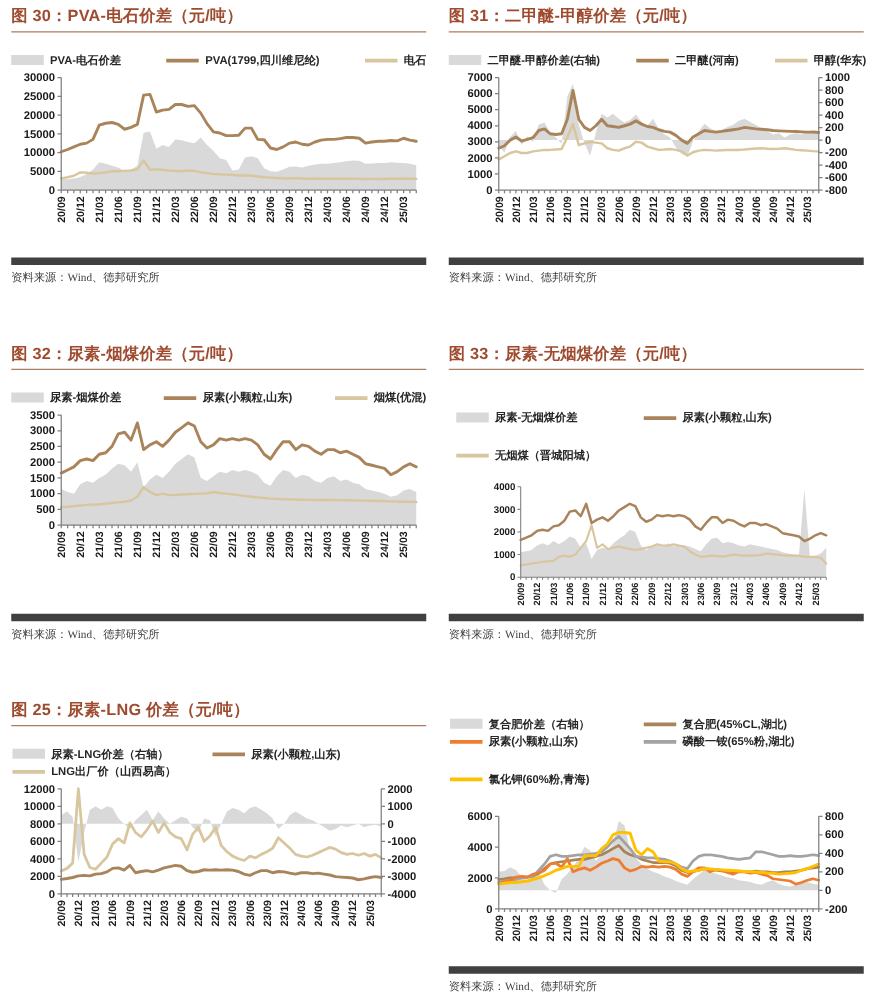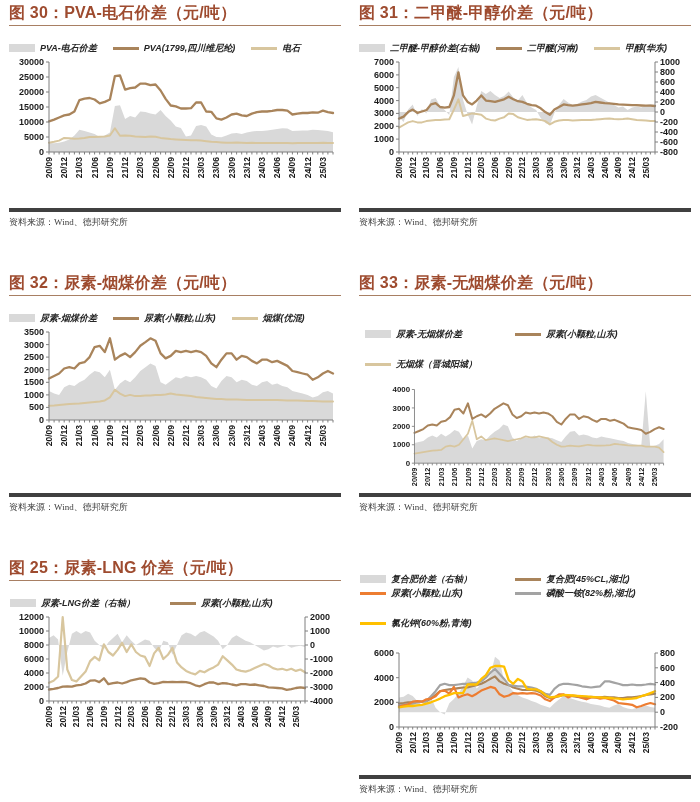--- a/index.html
+++ b/index.html
@@ -1,27 +1,27 @@
 <!DOCTYPE html>
 <html><head>
 <meta charset="utf-8">
 <style>
   html,body{margin:0;padding:0;background:#ffffff;}
   body{width:700px;height:802px;overflow:hidden;font-family:"Liberation Sans",sans-serif;}
   .page{width:700px;height:802px;display:grid;grid-template-columns:350px 350px;grid-template-rows:235px 250px 247px;row-gap:35px;}
   .panel{display:flex;flex-direction:column;box-sizing:border-box;padding:2px 9px 0 9px;}
-  .fig-title{margin:4px 0 0;font-size:16px;line-height:14px;font-weight:bold;color:#9e4b2f;padding-bottom:5px;border-bottom:1px solid #a87f63;letter-spacing:.2px;}
+  .fig-title{margin:4px 0 0;font-size:13px;line-height:14px;font-weight:bold;color:#9e4b2f;padding-bottom:5px;border-bottom:1px solid #a87f63;letter-spacing:.2px;}
   .legend{margin-top:15px;font-size:9px;font-weight:bold;color:#262626;}
-  .legend-row{display:flex;justify-content:flex-start;gap:16px;line-height:14px;font-style:italic;}
+  .legend-row{display:flex;justify-content:space-between;gap:29px;line-height:14px;}
   .legend-item{display:flex;align-items:center;white-space:nowrap;}
   .marker{display:inline-block;margin-right:5px;flex:none;}
   .marker.area{width:26px;height:8px;}
   .marker.line{width:26px;height:3px;}
   svg.plot{display:block;margin-top:3px;}
-  .fig-source{margin-top:auto;border-top:4px solid #404040;padding:4px 0 6px 0;font-size:9px;color:#3f3f3f;font-family:"Liberation Serif",serif;}
+  .fig-source{margin-top:auto;border-top:6px solid #404040;padding:4px 0 6px 0;font-size:9px;color:#3f3f3f;font-family:"Liberation Serif",serif;}
 </style>
 </head>
 <body>
 
 <div class="page">
 
   <section class="panel">
     <h3 class="fig-title">图 30：PVA-电石价差（元/吨）</h3>
     <div class="legend">
         <div class="legend-row">
@@ -522,20 +522,26 @@
         <div class="legend-row" style="display: grid; grid-template-columns: 160px 170px; width: fit-content; margin: 0px auto; column-gap: 0px;">
           <span class="legend-item">
             <span class="marker area" style="background: rgb(217, 217, 217);"></span>
             <span>尿素-LNG价差（右轴）</span>
           </span>
           <span class="legend-item">
             <span class="marker line" style="background: rgb(169, 132, 91);"></span>
             <span>尿素(小颗粒,山东)</span>
           </span>
         </div>
+        <div class="legend-row" style="display: grid; grid-template-columns: 160px 170px; width: fit-content; margin: 0px auto; column-gap: 0px;">
+          <span class="legend-item">
+            <span class="marker line" style="background: rgb(216, 198, 158);"></span>
+            <span>LNG出厂价（山西易高）</span>
+          </span>
+        </div>
       </div>
     <svg class="plot" width="332" height="122" viewBox="0 0 332 122">
         <path d="M40.0 32.0L40.0 25.0L44.6 22.2L49.1 26.4L53.7 62.8L58.3 39.0L62.9 20.8L67.4 18.0L72.0 20.8L76.6 18.0L81.1 19.4L85.7 27.8L90.3 32.0L94.9 36.2L99.4 29.2L104.0 25.0L108.6 20.8L113.1 29.2L117.7 22.2L122.3 27.8L126.9 32.0L131.4 29.2L136.0 26.4L140.6 27.8L145.1 34.8L149.7 39.0L154.3 27.8L158.9 29.2L163.4 41.8L168.0 32.0L172.6 22.2L177.1 19.4L181.7 20.8L186.3 23.6L190.9 19.4L195.4 18.0L200.0 20.8L204.6 23.6L209.1 27.8L213.7 36.2L218.3 32.0L222.9 25.0L227.4 22.2L232.0 25.0L236.6 27.8L241.1 29.2L245.7 32.0L250.3 34.8L254.9 37.6L259.4 36.2L264.0 33.4L268.6 34.8L273.1 33.4L277.7 32.0L282.3 34.8L286.9 33.4L291.4 32.7L296.0 34.1L296.0 32.0Z" fill="#d9d9d9"></path>
         <path d="M40.0 69.8L44.6 67.7L49.1 63.5L53.7 4.0L58.3 56.5L62.9 67.0L67.4 68.4L72.0 63.5L76.6 58.6L81.1 48.1L85.7 43.9L90.3 47.4L94.9 31.3L99.4 39.0L104.0 42.5L108.6 36.9L113.1 29.9L117.7 39.0L122.3 31.3L126.9 39.0L131.4 42.5L136.0 43.9L140.6 53.0L145.1 40.4L149.7 34.8L154.3 46.0L158.9 41.8L163.4 34.8L168.0 49.5L172.6 54.4L177.1 57.9L181.7 60.0L186.3 61.4L190.9 57.9L195.4 59.3L200.0 56.5L204.6 54.4L209.1 51.6L213.7 43.2L218.3 47.4L222.9 51.6L227.4 56.5L232.0 57.9L236.6 58.6L241.1 57.2L245.7 55.1L250.3 53.0L254.9 50.9L259.4 52.3L264.0 55.1L268.6 56.5L273.1 55.8L277.7 57.2L282.3 55.8L286.9 57.9L291.4 56.5L296.0 59.3" fill="none" stroke="#d8c69e" stroke-width="2.2" stroke-linejoin="round" stroke-linecap="round"></path>
         <path d="M40.0 76.5L44.6 75.8L49.1 75.0L53.7 73.7L58.3 73.3L62.9 73.7L67.4 72.3L72.0 71.9L76.6 70.5L81.1 67.7L85.7 67.3L90.3 69.1L94.9 65.3L99.4 71.2L104.0 70.2L108.6 69.5L113.1 70.5L117.7 69.1L122.3 67.3L126.9 66.3L131.4 65.3L136.0 66.0L140.6 69.5L145.1 70.8L149.7 70.2L154.3 68.8L158.9 69.1L163.4 68.8L168.0 69.1L172.6 68.8L177.1 69.1L181.7 70.2L186.3 72.3L190.9 73.3L195.4 71.2L200.0 69.5L204.6 69.5L209.1 71.2L213.7 70.2L218.3 70.5L222.9 71.5L227.4 72.3L232.0 71.2L236.6 71.2L241.1 71.9L245.7 71.5L250.3 72.3L254.9 73.0L259.4 74.3L264.0 74.7L268.6 75.0L273.1 75.4L277.7 76.8L282.3 76.1L286.9 75.0L291.4 74.3L296.0 75.0" fill="none" stroke="#a9845b" stroke-width="2.3" stroke-linejoin="round" stroke-linecap="round"></path>
         <line x1="40" y1="4" x2="40" y2="88" stroke="#7f7f7f"></line>
         <line x1="37" y1="88.0" x2="40" y2="88.0" stroke="#7f7f7f"></line>
         <text x="35" y="91.0" text-anchor="end" font-size="9" font-weight="bold" fill="#1a1a1a">0</text>
         <line x1="37" y1="74.0" x2="40" y2="74.0" stroke="#7f7f7f"></line>
         <text x="35" y="77.0" text-anchor="end" font-size="9" font-weight="bold" fill="#1a1a1a">2000</text>
@@ -656,21 +662,21 @@
             <span>复合肥(45%CL,湖北)</span>
           </span>
         </div>
         <div class="legend-row" style="display: grid; grid-template-columns: 155px 175px; width: fit-content; margin: 0px auto; column-gap: 0px;">
           <span class="legend-item">
             <span class="marker line" style="background: rgb(237, 125, 49);"></span>
             <span>尿素(小颗粒,山东)</span>
           </span>
           <span class="legend-item">
             <span class="marker line" style="background: rgb(163, 163, 163);"></span>
-            <span>磷酸一铵(82%粉,湖北)</span>
+            <span>磷酸一铵(65%粉,湖北)</span>
           </span>
         </div>
         <div class="legend-row" style="display: grid; grid-template-columns: 155px 175px; width: fit-content; margin: 16px auto; column-gap: 0px;">
           <span class="legend-item">
             <span class="marker line" style="background: rgb(255, 192, 0);"></span>
             <span>氯化钾(60%粉,青海)</span>
           </span>
         </div>
       </div>
     <svg class="plot" width="332" height="112" viewBox="0 0 332 112">

